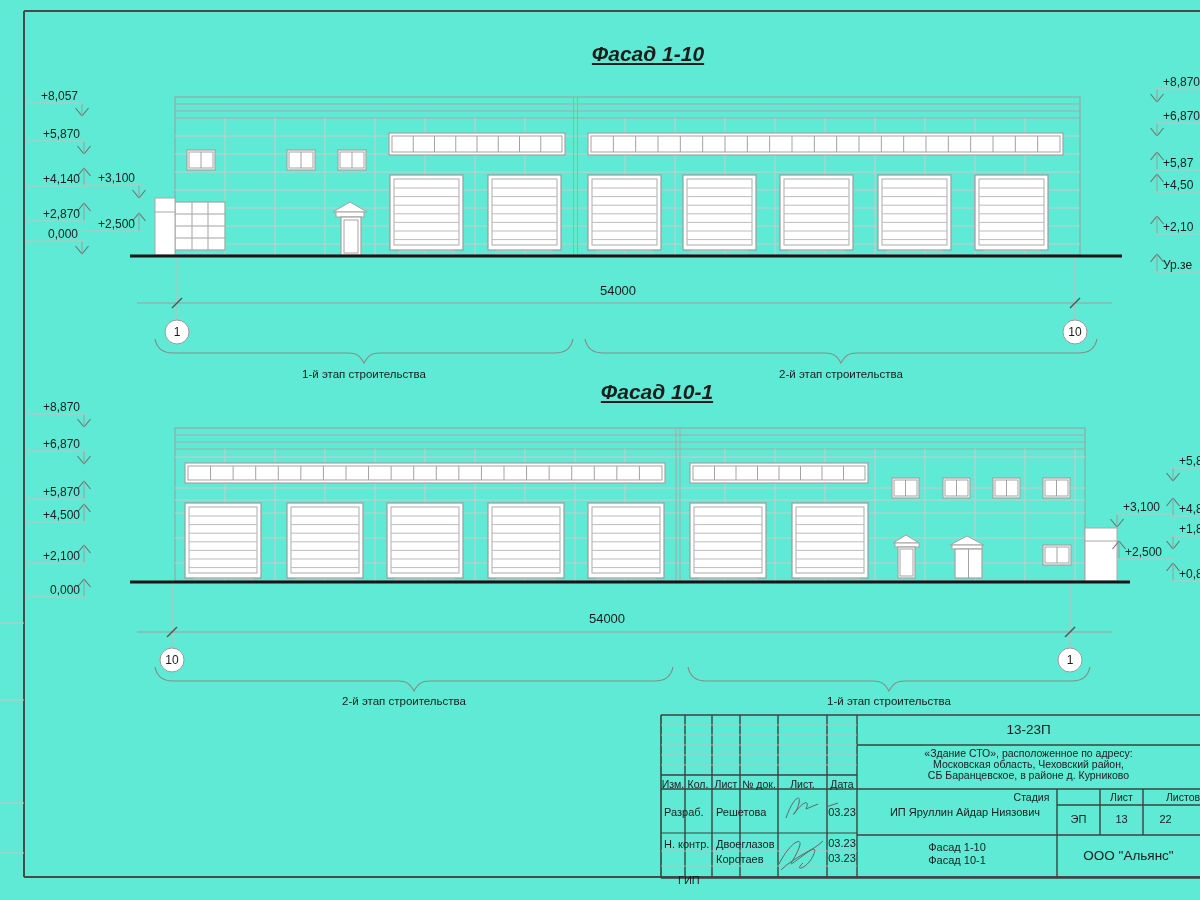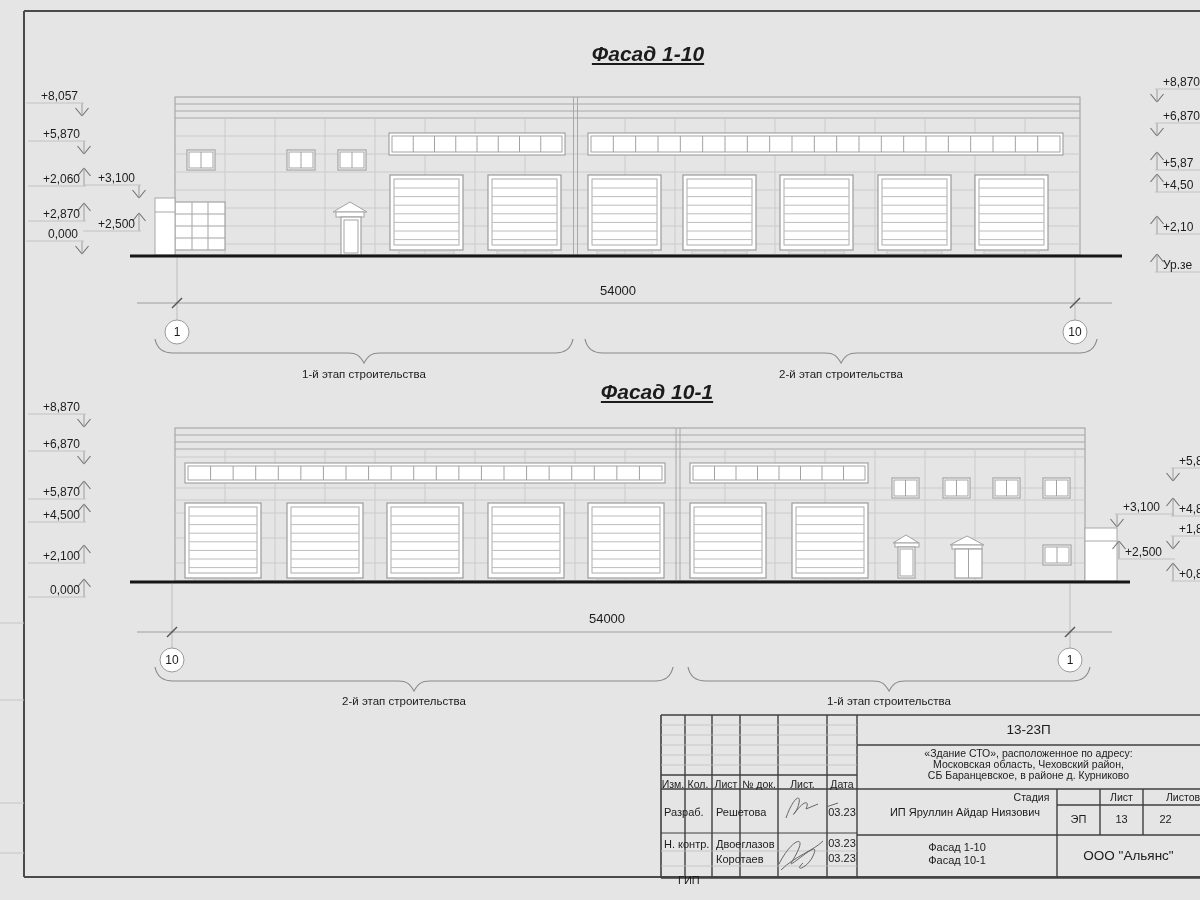--- a/index.html
+++ b/index.html
@@ -1,17 +1,17 @@
 <!DOCTYPE html>
 <html><head>
 <meta charset="utf-8">
 <style>
   html,body{margin:0;padding:0;background:#fff;}
   body{width:1200px;height:900px;overflow:hidden;position:relative;}
-  .page{position:absolute;left:0;top:0;width:1200px;height:900px;background:#e5e5e5;overflow:hidden;
+  .page{position:absolute;left:0;top:0;width:1200px;height:900px;background:#5eead4;overflow:hidden;
         font-family:"Liberation Sans",sans-serif;color:#1c1c1c;text-decoration:underline;}
   #drawing{position:absolute;left:0;top:0;}
   .t{position:absolute;white-space:nowrap;color:#1c1c1c;font-family:"Liberation Sans",sans-serif;}
   .ctr{text-align:center;}
   .ttl{font-size:21px;font-style:italic;font-weight:bold;text-decoration:underline;}
   .dim{font-size:13px;}
   .axis{font-size:12px;}
   .stage{font-size:11.5px;}
   .tb{font-size:10.5px;}
   .tb11{font-size:11px;}
@@ -534,21 +534,21 @@
   <div class="t tb ctr" style="left:1143px;top:791px;width:80px;">Листов</div>
   <div class="t tb12 ctr" style="left:1057px;top:813px;width:43px;">ЭП</div>
   <div class="t tb12 ctr" style="left:1100px;top:813px;width:43px;">13</div>
   <div class="t tb12 ctr" style="left:1143px;top:813px;width:45px;">22</div>
 
   <div class="t tb11 ctr" style="left:857px;top:841px;width:200px;">Фасад 1-10</div>
   <div class="t tb11 ctr" style="left:857px;top:854px;width:200px;">Фасад 10-1</div>
   <div class="t tb13 ctr" style="left:1057px;top:848px;width:143px;">ООО "Альянс"</div>
 <div class="mark-label" style="top: 89px; right: 1122px; text-align: right;">+8,057</div>
     <div class="mark-label" style="top: 127px; right: 1120px; text-align: right;">+5,870</div>
-    <div class="mark-label" style="top: 172px; right: 1120px; text-align: right;">+2,060</div>
+    <div class="mark-label" style="top: 172px; right: 1120px; text-align: right;">+4,140</div>
     <div class="mark-label" style="top: 171px; right: 1065px; text-align: right;">+3,100</div>
     <div class="mark-label" style="top: 207px; right: 1120px; text-align: right;">+2,870</div>
     <div class="mark-label" style="top: 217px; right: 1065px; text-align: right;">+2,500</div>
     <div class="mark-label" style="top: 227px; right: 1122px; text-align: right;">0,000</div>
     <div class="mark-label" style="top: 75px; left: 1163px;">+8,870</div>
     <div class="mark-label" style="top: 109px; left: 1163px;">+6,870</div>
     <div class="mark-label" style="top: 156px; left: 1163px;">+5,87</div>
     <div class="mark-label" style="top: 178px; left: 1163px;">+4,50</div>
     <div class="mark-label" style="top: 220px; left: 1163px;">+2,10</div>
     <div class="mark-label" style="top: 258px; left: 1163px;">Ур.зе</div>

